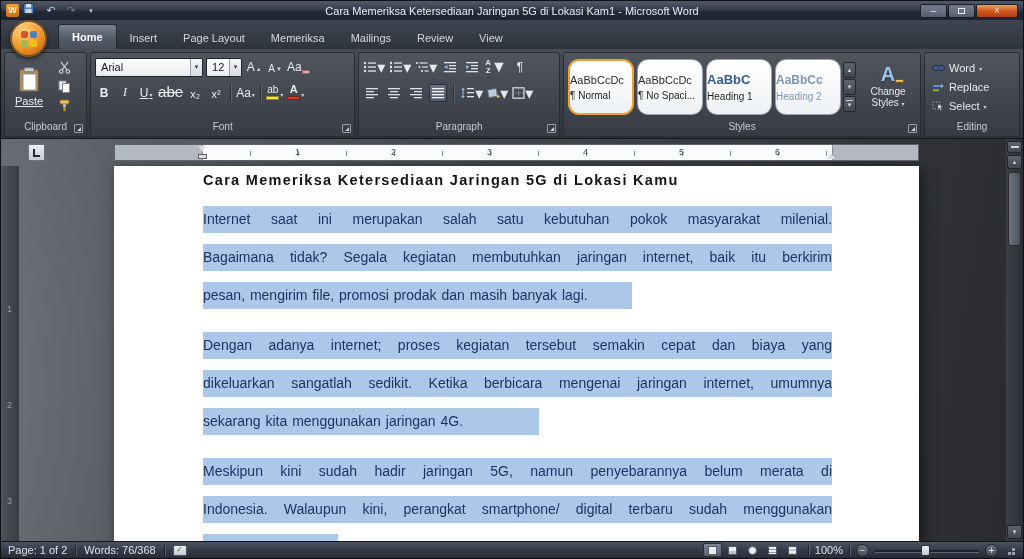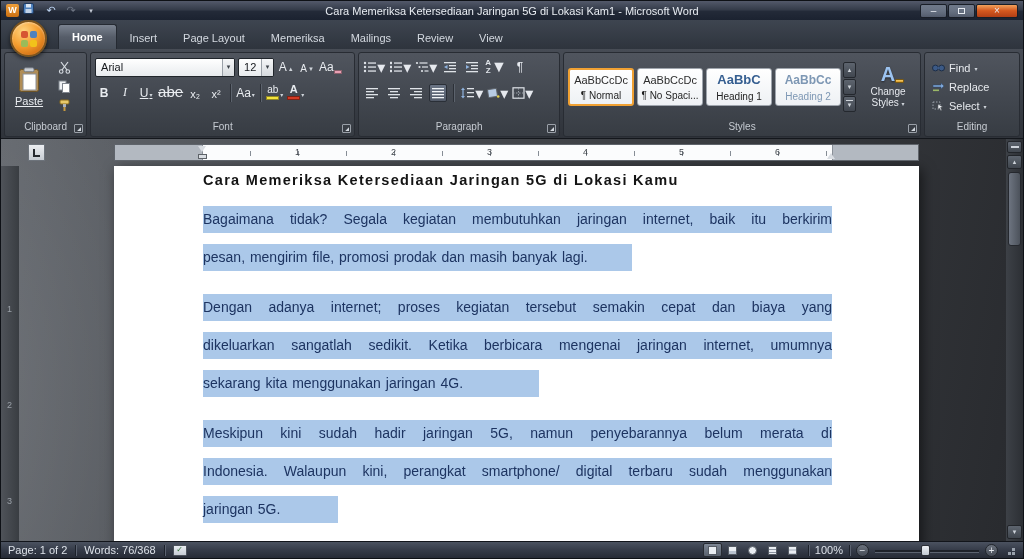--- a/index.html
+++ b/index.html
@@ -68,22 +68,22 @@
 
   
   .pg { display:flex; flex-direction:column; width:100%; }
   .prow { display:flex; align-items:center; gap:4px; height:22px; }
   .pbtn { height:18px; min-width:18px; display:flex; align-items:center; justify-content:center; border-radius:2px; color:#e6e9ee; }
   .pbtn.on { background:linear-gradient(#6b7586,#525a68); border:1px solid #2a2f37; }
   .sorttxt { font-size:8px; font-weight:bold; color:#dfe3e8; line-height:8px; }
 
   
   .stylecards { display:flex; gap:3px; align-items:center; }
-  .stylecard { width:66px; height:38px; background:linear-gradient(#ffffff,#eef1f4); border:1px solid #9fa5ad; border-radius:3px;
-    display:flex; flex-direction:column; align-items:center; justify-content:center; gap:4px; }
+  .stylecard { width:66px; height:56px; background:linear-gradient(#ffffff,#eef1f4); border:1px solid #9fa5ad; border-radius:11px;
+    display:flex; flex-direction:column; align-items:flex-start; justify-content:center; gap:4px; }
   .stylecard.sel { border:2px solid #f0a133; }
   .sc-preview { font-size:11px; color:#2c2c2c; }
   .sc-name { font-size:10px; color:#1f1f1f; white-space:nowrap; }
   .prev-h1 { font-size:13px; font-weight:bold; color:#365f91; }
   .prev-h2 { font-size:12px; font-weight:bold; color:#7d97b4; }
   .name-h2 { color:#7d97b4; }
   .gallery-scroll { display:flex; flex-direction:column; gap:1px; margin-left:2px; }
   .gs-btn { width:13px; height:16px; background:linear-gradient(#5d646e,#414750); border:1px solid #24282e; border-radius:2px; color:#cfd4da; font-size:6px; display:flex; align-items:center; justify-content:center; flex-direction:column; }
   .gs-btn .bar { width:7px; height:1px; background:#cfd4da; margin-bottom:1px; }
   .chgstyles { width:56px; display:flex; flex-direction:column; align-items:center; justify-content:center; gap:2px; margin-left:4px; }
@@ -243,21 +243,21 @@
       <div class="g-label">
           <span>Clipboard</span>
           <span class="launcher"></span>
         </div>
     </div>
 
     <div class="group" style="width:268px">
       <div class="g-body">
         <div class="fg">
           <div class="frow">
-            <div class="combo" style="width:140px">
+            <div class="combo" style="width:108px">
               <span>Arial</span>
               <span class="arrow">▾</span>
             </div>
             <div class="combo" style="width:36px">
               <span>12</span>
               <span class="arrow">▾</span>
             </div>
             <span class="sbtn">
                 <span>A</span>
                 <span class="mini">▲</span>
@@ -484,21 +484,21 @@
 
     <div class="group" style="width:97px;margin-left:auto;margin-right:1px">
       <div class="g-body">
         <div class="eg">
           <span class="editrow">
             <svg width="13" height="10" viewBox="0 0 13 10">
                 <circle cx="3.4" cy="5" r="2.9" fill="#3c5a86" stroke="#1d2e47"></circle>
                 <circle cx="9.6" cy="5" r="2.9" fill="#3c5a86" stroke="#1d2e47"></circle>
                 <rect x="5.5" y="3.8" width="2" height="2.4" fill="#3c5a86"></rect>
               </svg>
-            <span>Find</span>
+            <span>Word</span>
             <span class="darrow">▾</span>
           </span>
           <span class="editrow">
             <svg width="13" height="10" viewBox="0 0 13 10">
                 <path d="M1 3 h8 l0 -2 l3 3 l-3 3 l0 -2 h-8 Z" fill="#7fa8d9" stroke="#2c4668" stroke-width="0.5"></path>
                 <rect x="1" y="7.5" width="6" height="1.6" fill="#9bb868"></rect>
               </svg>
             <span>Replace</span>
           </span>
           <span class="editrow">
@@ -539,20 +539,21 @@
     <div class="vruler">
       <span class="vr-num" style="top:138px">1</span>
       <span class="vr-num" style="top:234px">2</span>
       <span class="vr-num" style="top:330px">3</span>
     </div>
 
     <div class="page">
       <div class="doc-heading">Cara Memeriksa Ketersediaan Jaringan 5G di Lokasi Kamu</div>
 
       <div class="para p1">
+        <div class="line full"><span class="hl">Internet saat ini merupakan salah satu kebutuhan pokok masyarakat milenial.</span></div>
         <div class="line full"><span class="hl">Bagaimana tidak? Segala kegiatan membutuhkan jaringan internet, baik itu berkirim</span></div>
         <div class="line last"><span class="hl">pesan, mengirim file, promosi prodak dan masih banyak lagi.</span></div>
       </div>
 
       <div class="para p2">
         <div class="line full"><span class="hl">Dengan adanya internet; proses kegiatan tersebut semakin cepat dan biaya yang</span></div>
         <div class="line full"><span class="hl">dikeluarkan sangatlah sedikit. Ketika berbicara mengenai jaringan internet, umumnya</span></div>
         <div class="line last"><span class="hl">sekarang kita menggunakan jaringan 4G.</span></div>
       </div>
 

